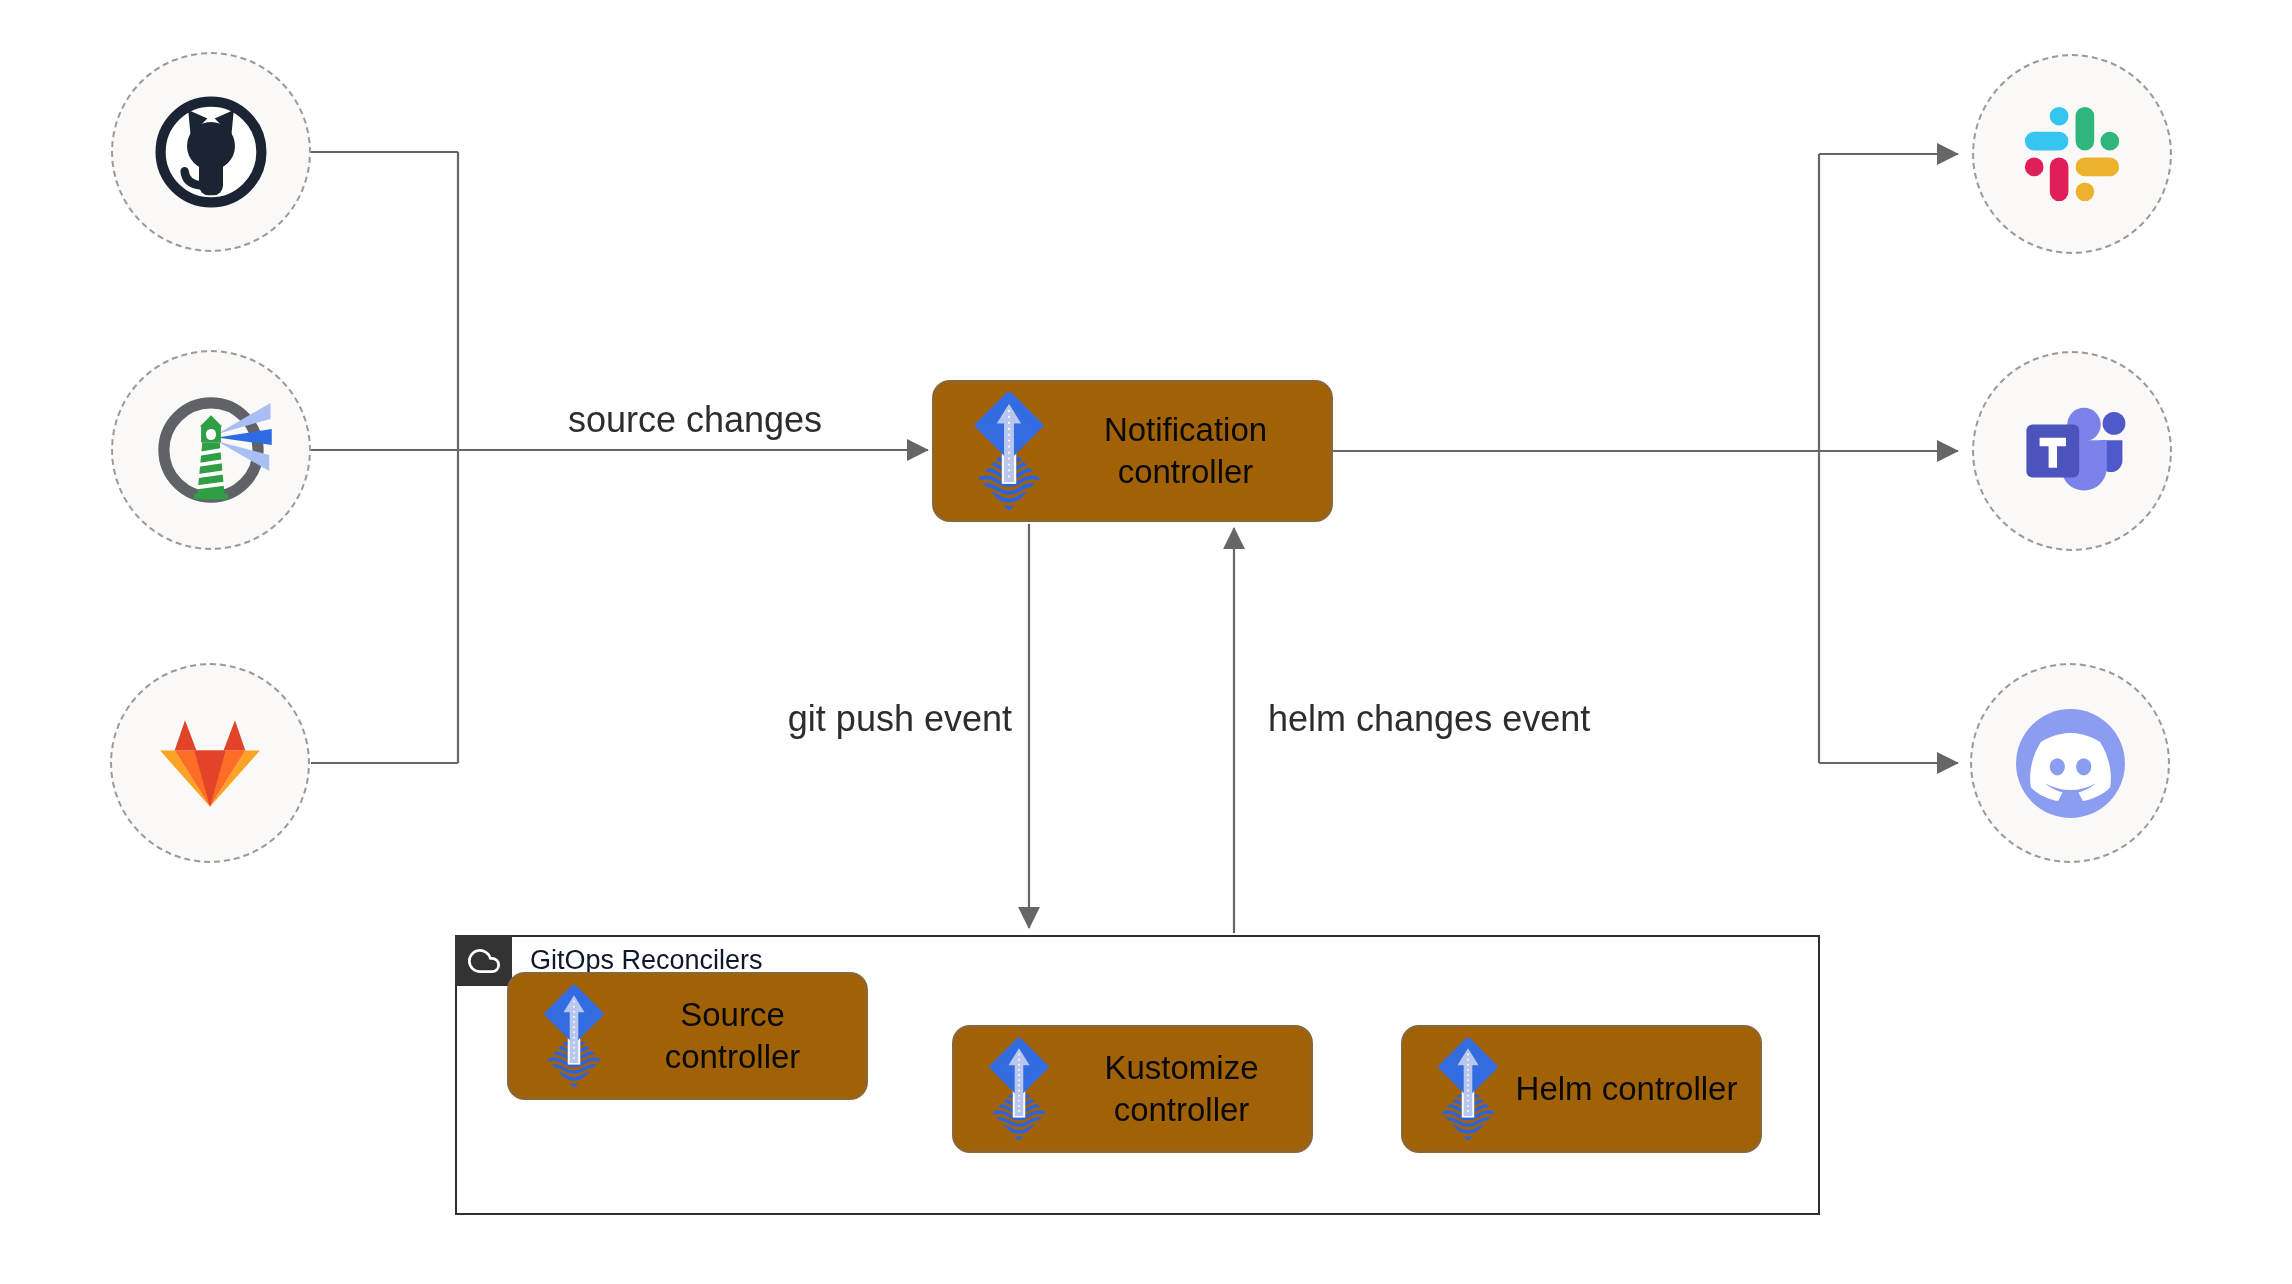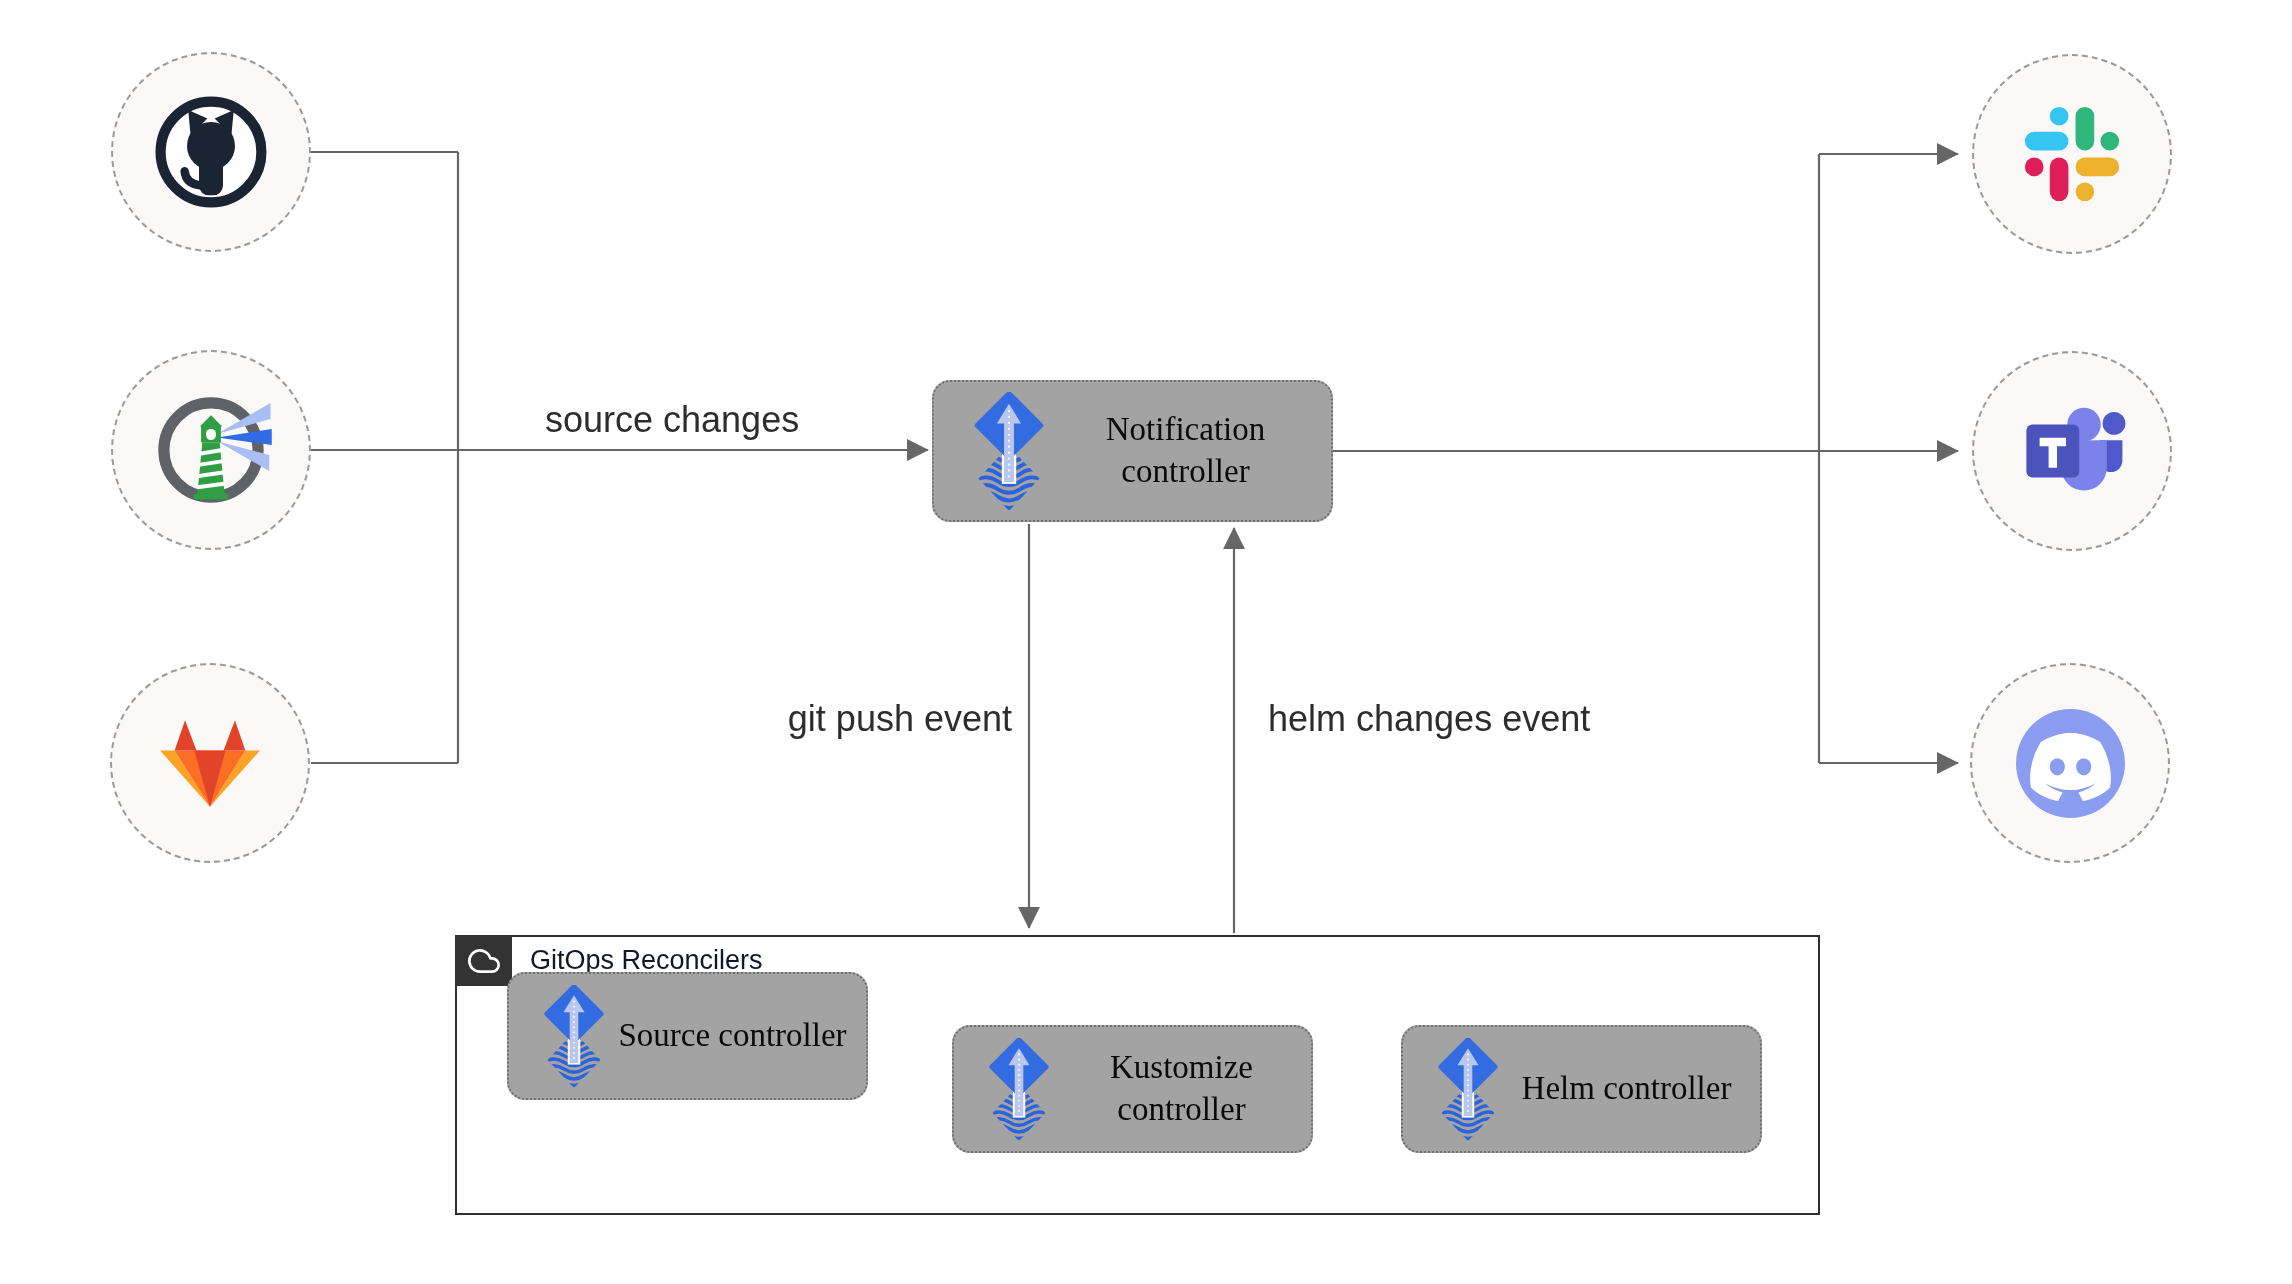--- a/index.html
+++ b/index.html
@@ -7,22 +7,22 @@
     position:relative;width:2292px;height:1284px;background:#ffffff;
     font-family:"Liberation Sans", sans-serif;overflow:hidden;
   }
   .wires{position:absolute;left:0;top:0;width:2292px;height:1284px;}
   .node{
     position:absolute;width:200px;height:200px;border-radius:50%;
     background:#faf9f7;border:2.5px dashed #9a9a9a;
     display:flex;align-items:center;justify-content:center;box-sizing:border-box;
   }
   .ctrl-box{
-    position:absolute;background:#a3a3a3;border:2.5px dotted #6e6e6e;border-radius:18px;
-    display:flex;align-items:center;box-sizing:border-box;font-family:Liberation Serif, serif;
+    position:absolute;background:#a16207;border:2.5px dotted #6e6e6e;border-radius:18px;
+    display:flex;align-items:center;box-sizing:border-box;
   }
   .ctrl-box .flux{flex:0 0 auto;}
   .ctrl-label{
     flex:1;text-align:center;font-size:33px;line-height:1.26;color:#0a0a0a;
     padding-right:14px;
   }
   .edge-label{
     position:absolute;font-size:36px;color:#2d2d2d;height:44px;line-height:44px;
     white-space:nowrap;
   }
@@ -211,21 +211,21 @@
     <svg width="120" height="120">
         <use href="#sym-teams" width="120" height="120"></use>
       </svg>
   </div>
   <div class="node" style="left:1970px;top:663px">
     <svg width="165" height="165">
         <use href="#sym-discord" width="165" height="165"></use>
       </svg>
   </div>
 
-  <div class="edge-label" style="left:545px;top:398px;width:300px;">source changes</div>
+  <div class="edge-label" style="left:545px;top:398px;width:300px;text-align:center">source changes</div>
   <div class="edge-label" style="left:712px;top:697px;width:300px;text-align:right">git push event</div>
   <div class="edge-label" style="left:1268px;top:697px;width:420px;text-align:left">helm changes event</div>
 
   <div class="ctrl-box box-source">
     <svg class="flux" width="78" height="103">
         <use href="#sym-flux" width="78" height="103"></use>
       </svg>
     <div class="ctrl-label">Source controller</div>
   </div>
   <div class="ctrl-box box-kustomize">

